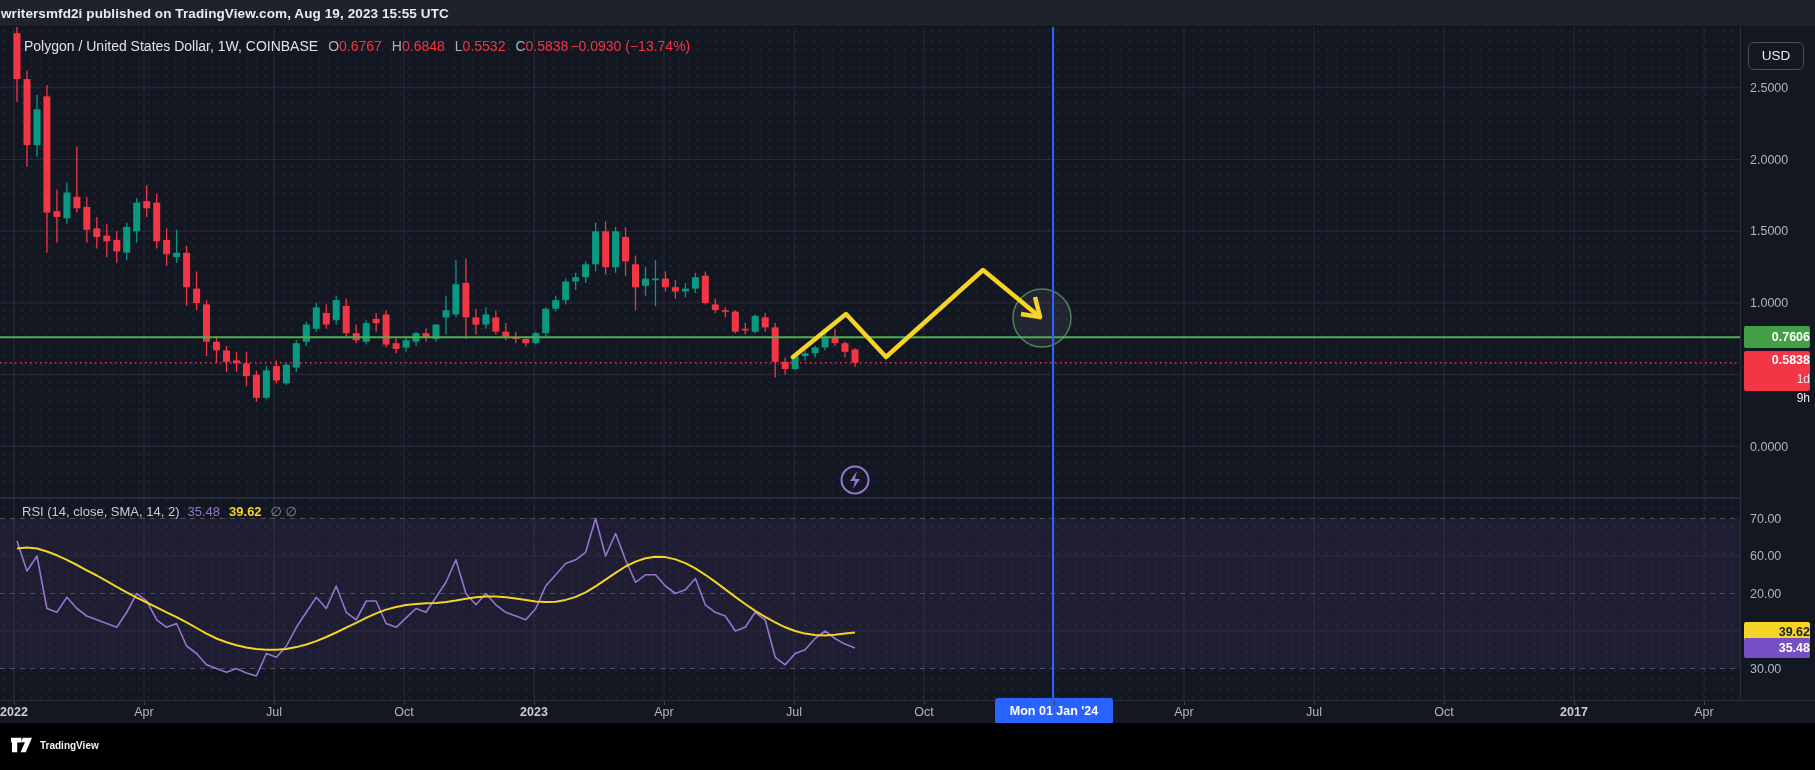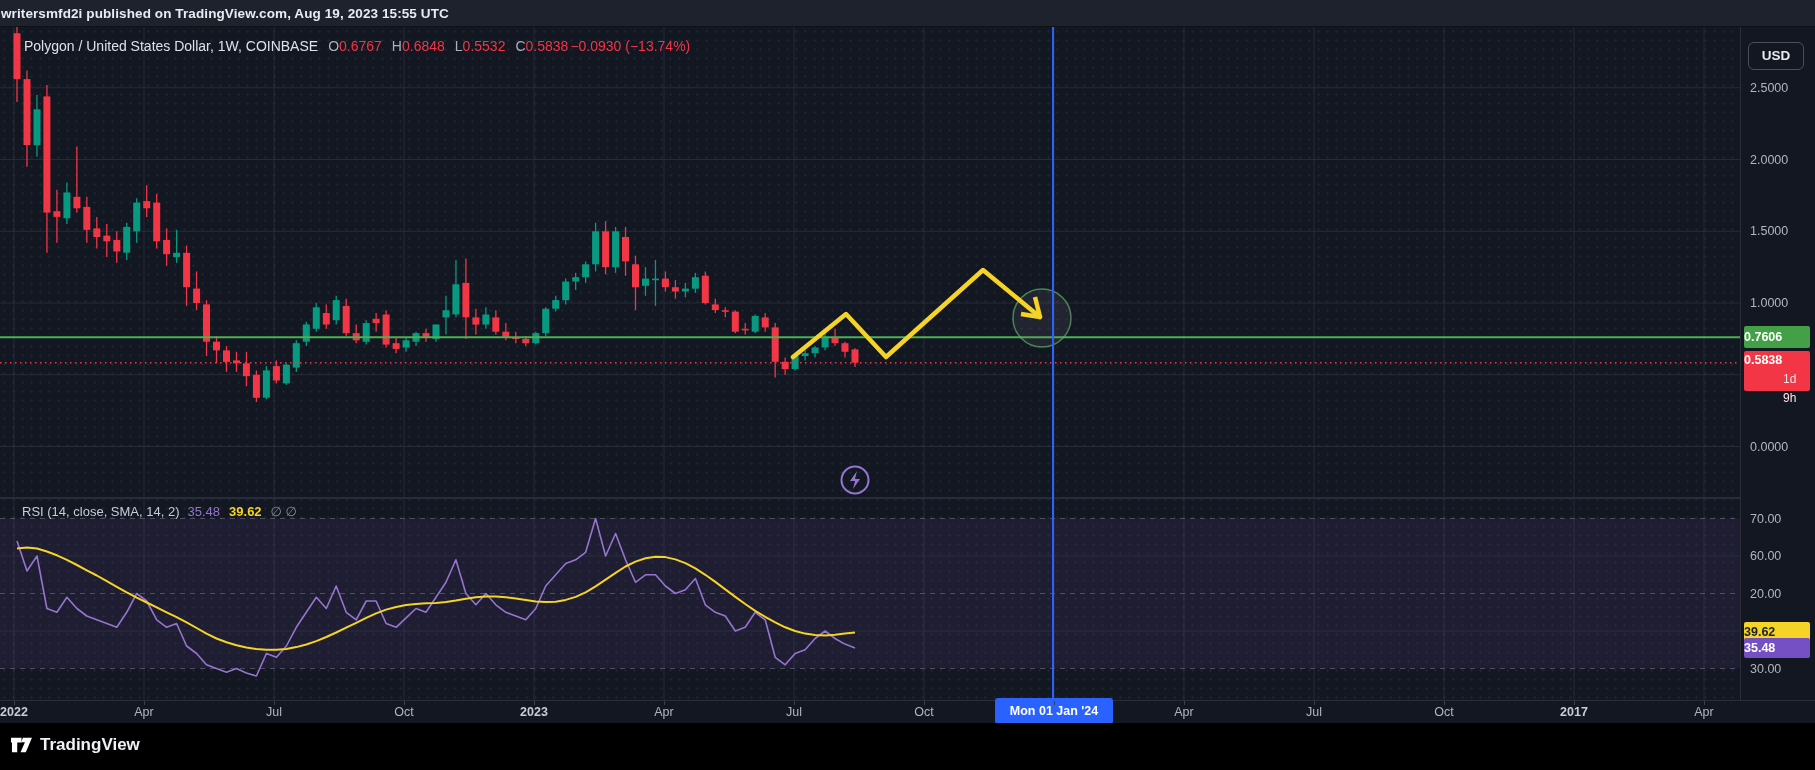--- a/index.html
+++ b/index.html
@@ -17,39 +17,39 @@
   .legend .ohlc-v{color:#f23645;}
   .legend .chg{color:#f23645;margin-left:2px;}
   .rsi-legend{position:absolute;left:22px;top:504px;font-size:13px;color:#c6ccd8;white-space:nowrap;}
   .rsi-legend .ma{color:#9575cd;margin-left:8px;}
   .rsi-legend .val{color:#f5d327;font-weight:700;margin-left:9px;}
   .rsi-legend .nul{color:#868b96;margin-left:9px;}
   .axis-right{position:absolute;left:1740px;top:27px;width:75px;height:673px;background:#131722;
               border-left:1px solid #2a2e39;color:#b2b5be;font-size:12.5px;}
   .axis-label{position:absolute;left:9px;height:16px;line-height:16px;}
   .usd-btn{position:absolute;left:7px;top:15px;width:54px;height:26px;border:1px solid #4a4e59;
-           border-radius:6px;color:#e8eaed;font-size:13.5px;font-weight:700;text-align:center;
+           border-radius:6px;color:#e8eaed;font-size:13.5px;font-weight:400;text-align:center;
            line-height:26px;background:transparent;}
-  .badge{position:absolute;left:3px;width:66px;border-radius:2px;text-align:left;
+  .badge{position:absolute;left:3px;width:66px;border-radius:2px;text-align:right;
          font-size:12.5px;font-weight:700;}
   .badge-green{top:299px;height:22px;line-height:22px;background:#43a047;color:#fff;}
   .badge-red{top:324px;height:40px;background:#f23645;color:#fff;line-height:19px;}
   .badge-red .sub{font-weight:400;color:#ffe3e5;font-size:12px;margin-left:39px;}
   .badge-yellow{top:595px;height:20px;line-height:20px;background:#f5d327;color:#1b1f2a;}
   .badge-purple{top:611px;height:20px;line-height:20px;background:#7550c4;color:#fff;}
   .time-axis{position:absolute;left:0;top:700px;width:1815px;height:23px;background:#131722;
              border-top:1px solid #2a2e39;color:#b2b5be;font-size:12.5px;}
   .t-label{position:absolute;top:4px;width:60px;margin-left:-30px;text-align:center;}
   .t-label.year{font-weight:700;color:#c9ccd4;}
   .t-tick{position:absolute;top:0;width:1px;height:4px;background:#3a3f4b;}
   .date-badge{position:absolute;top:-3px;width:118px;height:26px;margin-left:-59px;border-radius:3px;
               background:#2962ff;color:#fff;font-size:12.5px;font-weight:700;text-align:center;line-height:26px;}
   .footer{position:absolute;left:0;top:723px;width:1815px;height:47px;background:#000;}
   .brand{position:absolute;left:10px;top:12px;display:flex;align-items:center;gap:7px;
-         color:#eef1f5;font-size:17px;font-weight:700;}
+         color:#eef1f5;font-size:10px;font-weight:700;}
 </style>
 </head>
 <body>
 
 <div class="stage">
 
   <div class="dots"></div>
 
   <svg id="chart-svg" width="1815" height="700">
       <line x1="14" y1="27" x2="14" y2="700" stroke="rgba(63,68,82,0.45)" stroke-width="1"></line>

